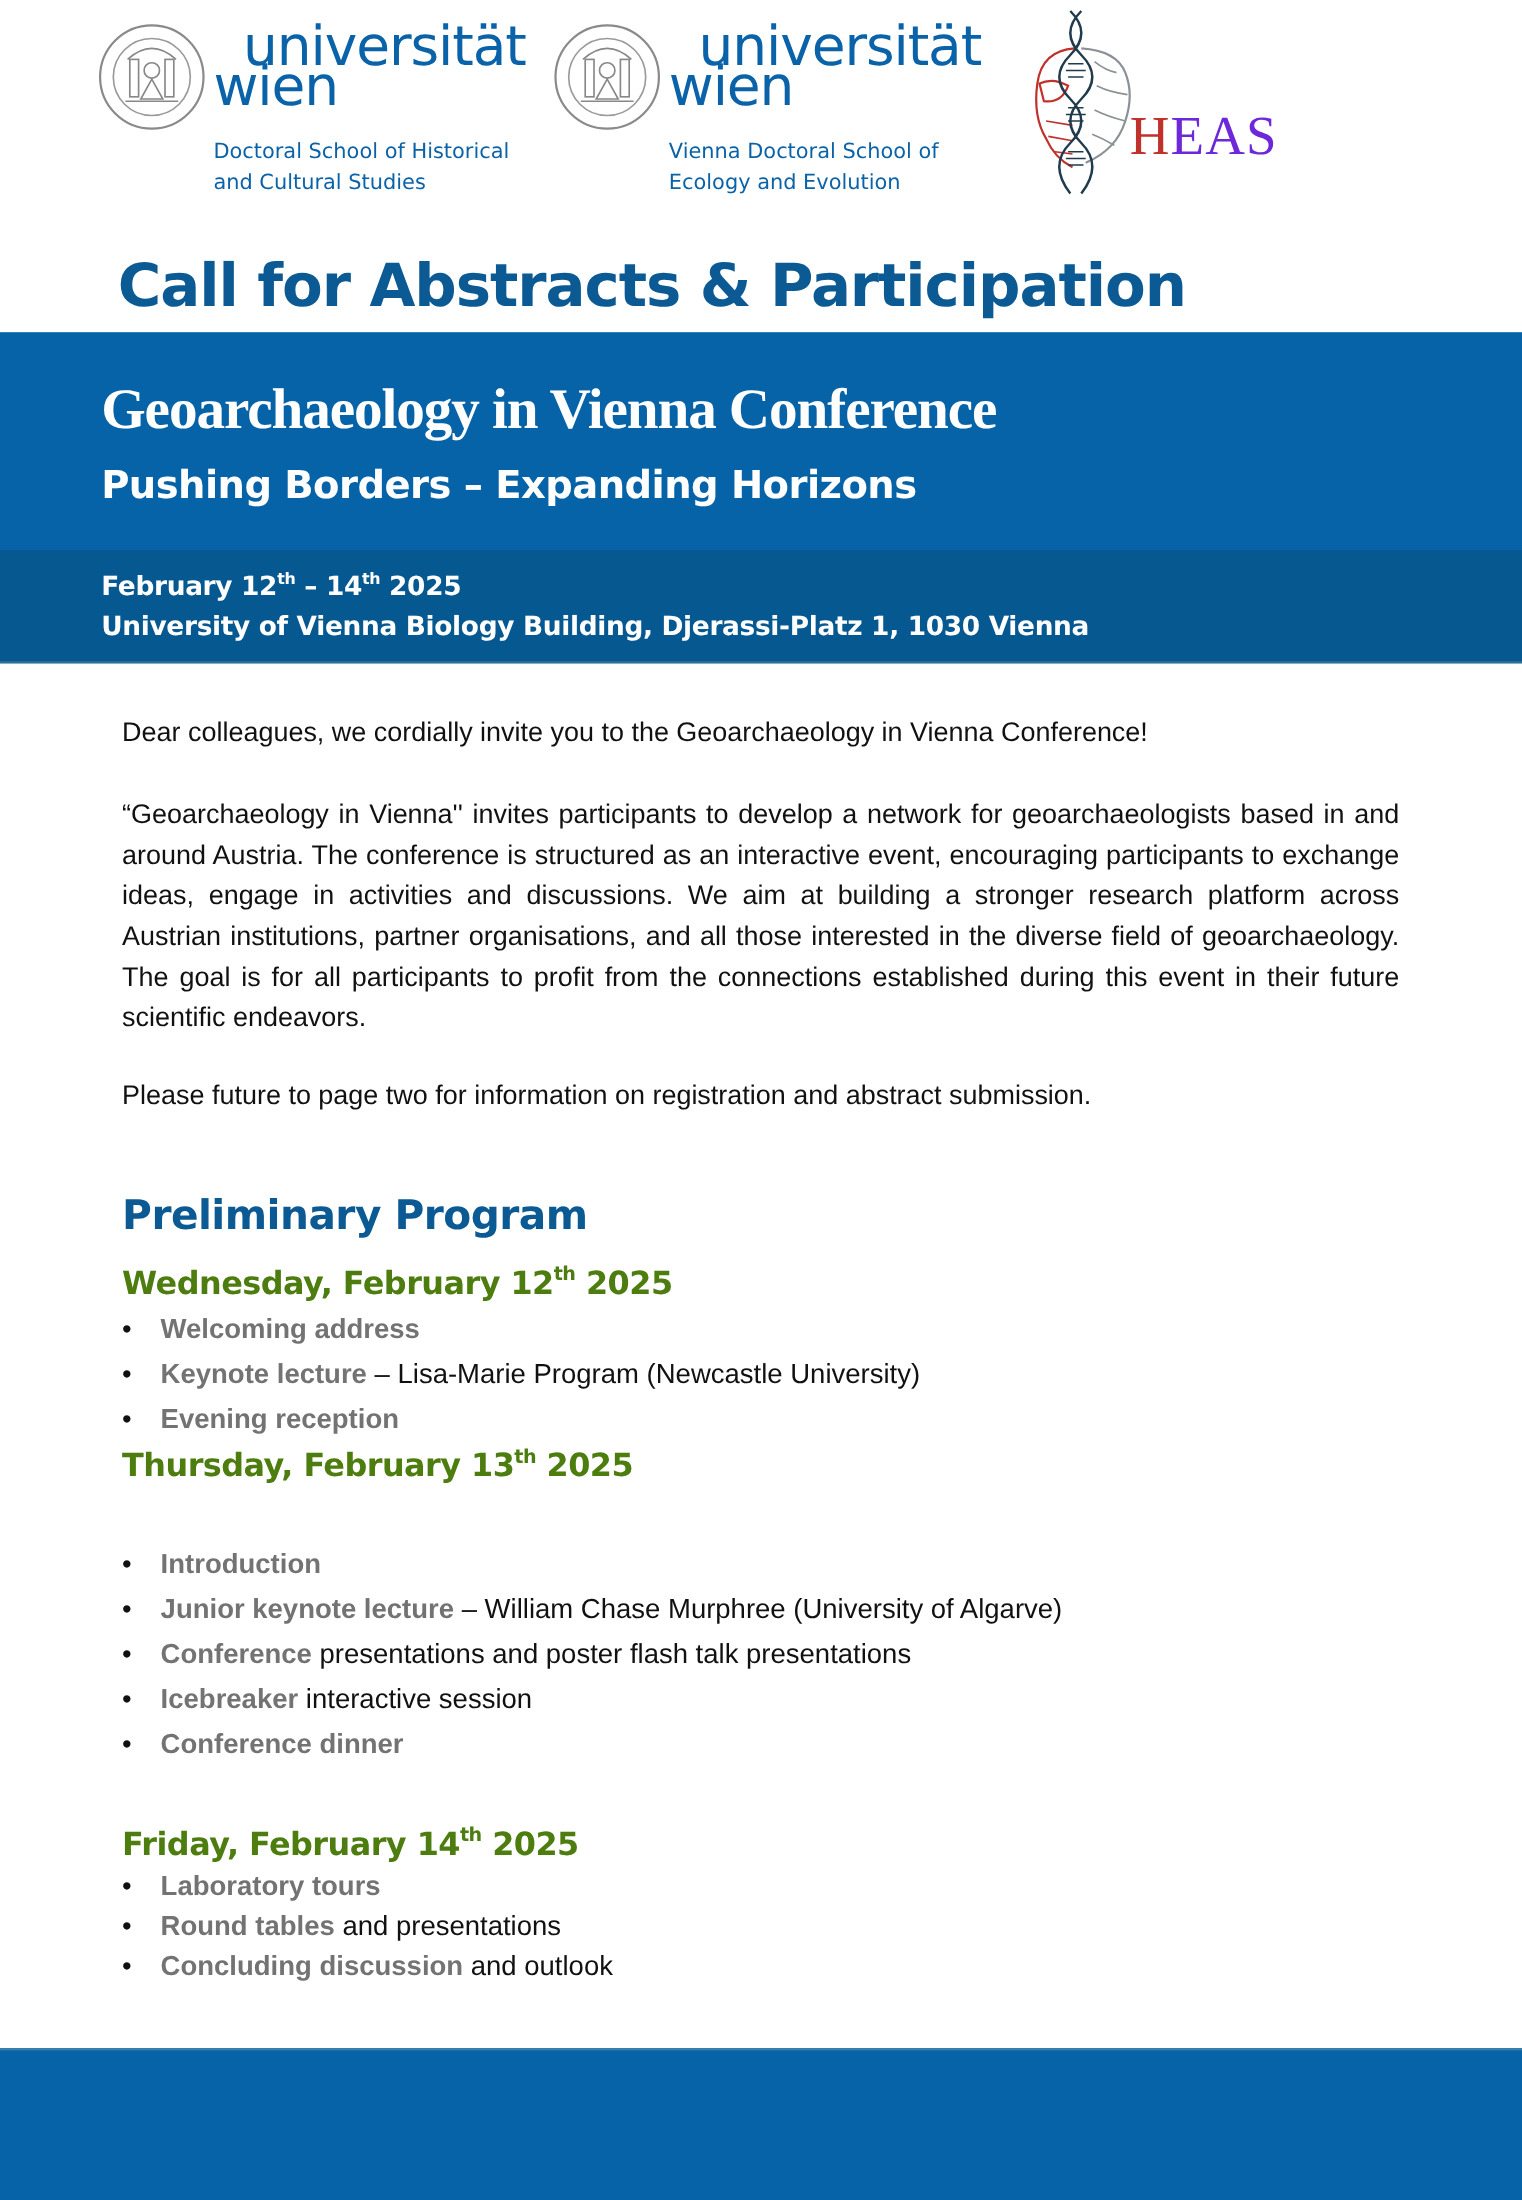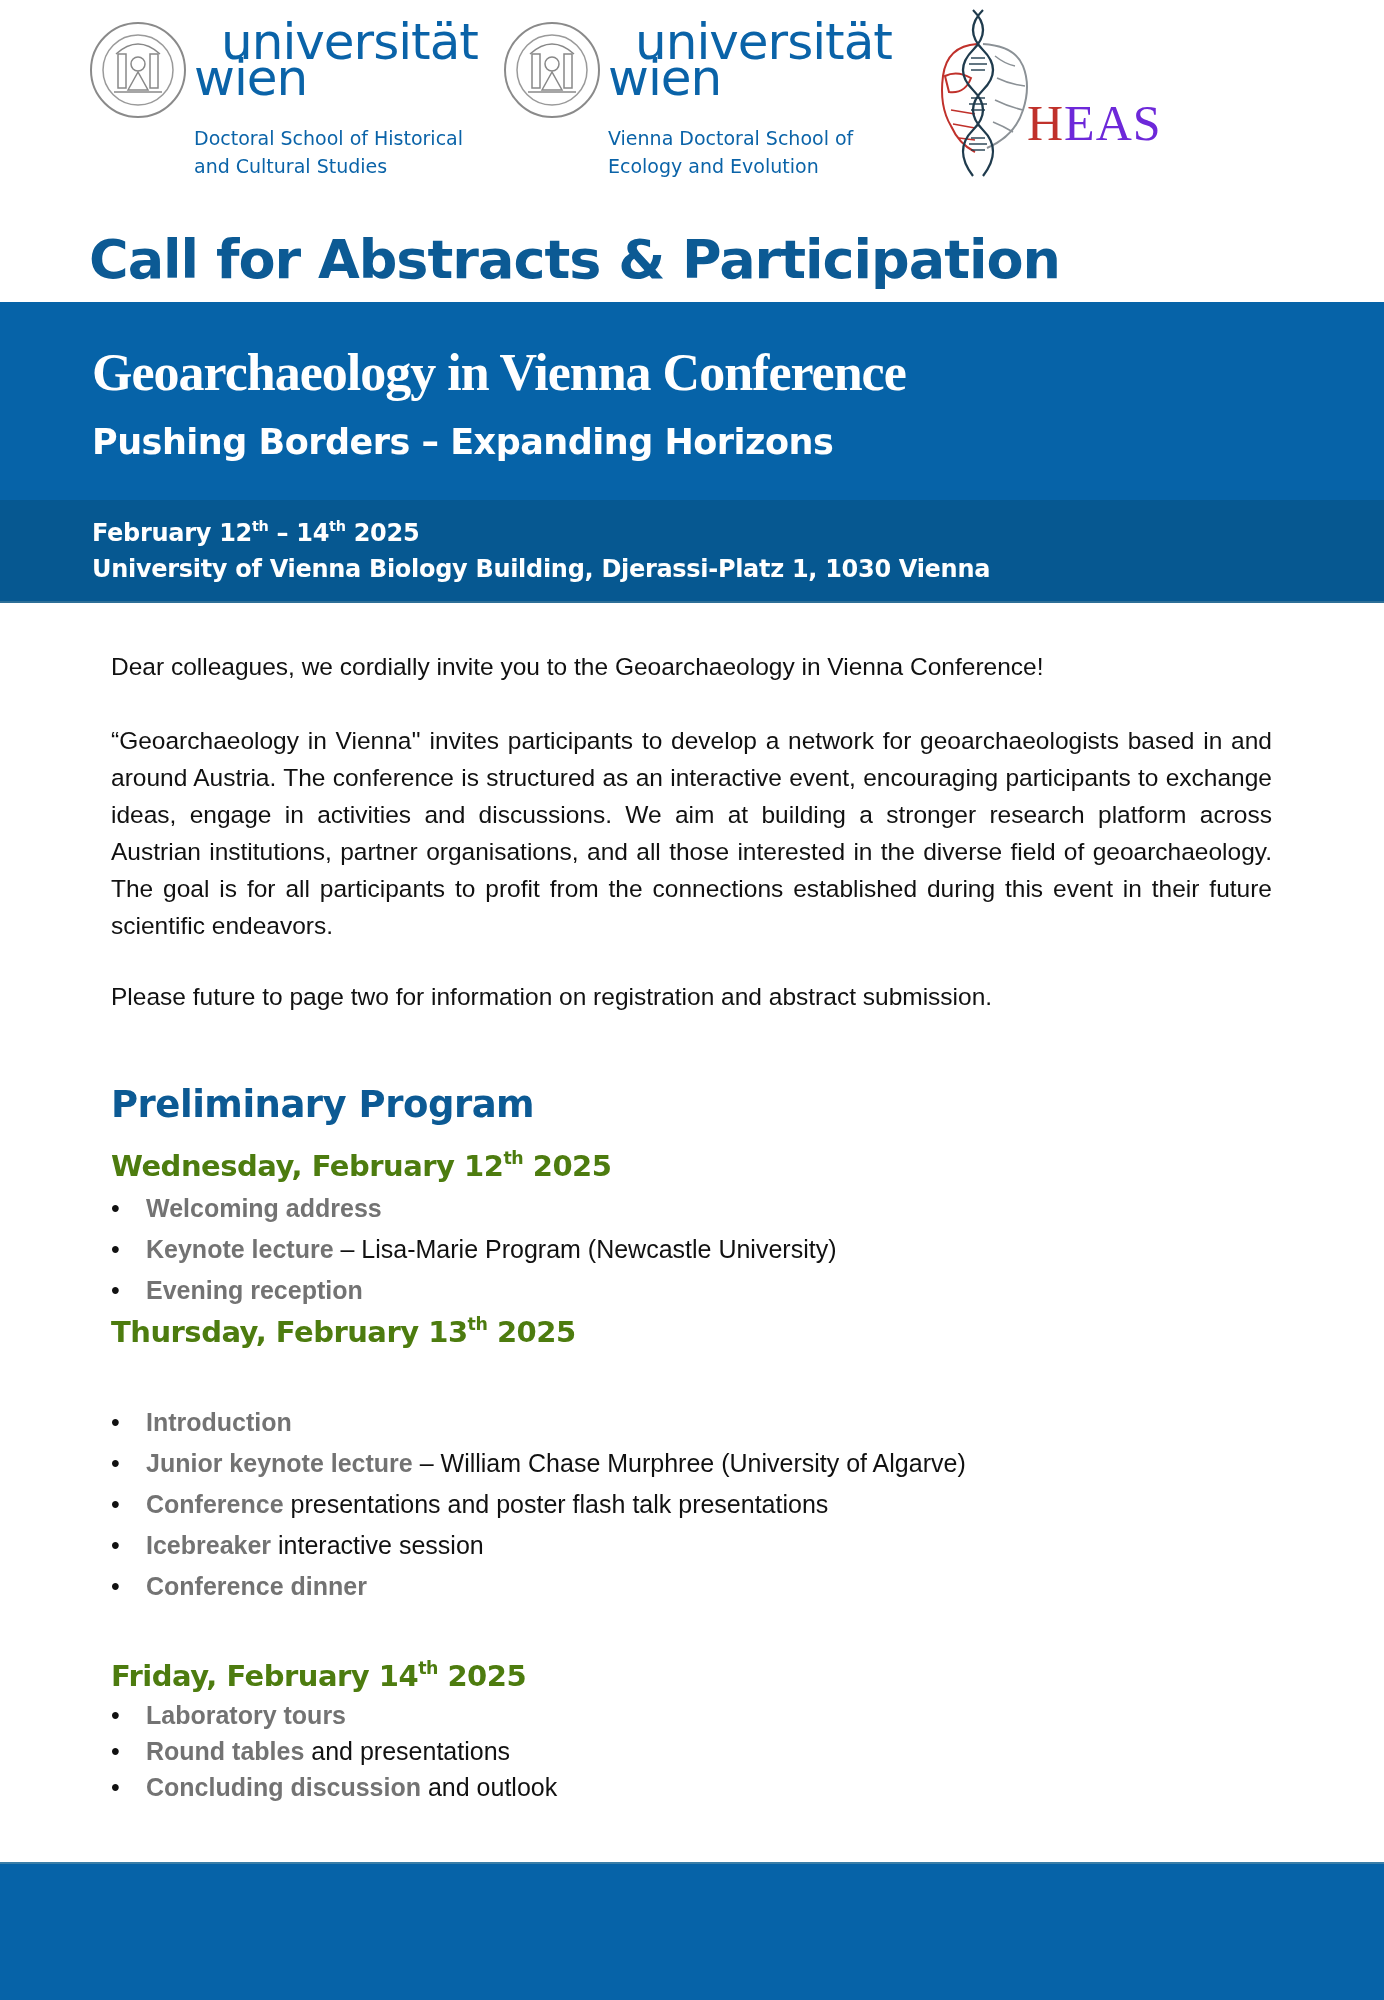--- a/index.html
+++ b/index.html
@@ -30,21 +30,21 @@
   .heas-text {
     position: absolute; left: 1027px; top: 98px;
     font-family: "Liberation Serif", serif; font-size: 50px; line-height: 50px;
     letter-spacing: 1px;
   }
   .heas-text .h { color: #c0312b; }
   .heas-text .rest { color: #6d28d9; }
 
   
   .call-title {
-    left: 89px; top: 226px; color: #0c5a94;
+    left: 107px; top: 226px; color: #0c5a94;
     font-family: "DejaVu Sans", sans-serif; font-weight: bold; font-size: 54px;
     line-height: 68px; letter-spacing: -1px; white-space: nowrap;
   }
   .band-main {
     left: 0; top: 302px; width: 1384px; height: 198px; background: #0663a8;
   }
   .band-date {
     left: 0; top: 500px; width: 1384px; height: 101px; background: #065891;
     border-bottom: 2px solid #2d6f97;
   }

